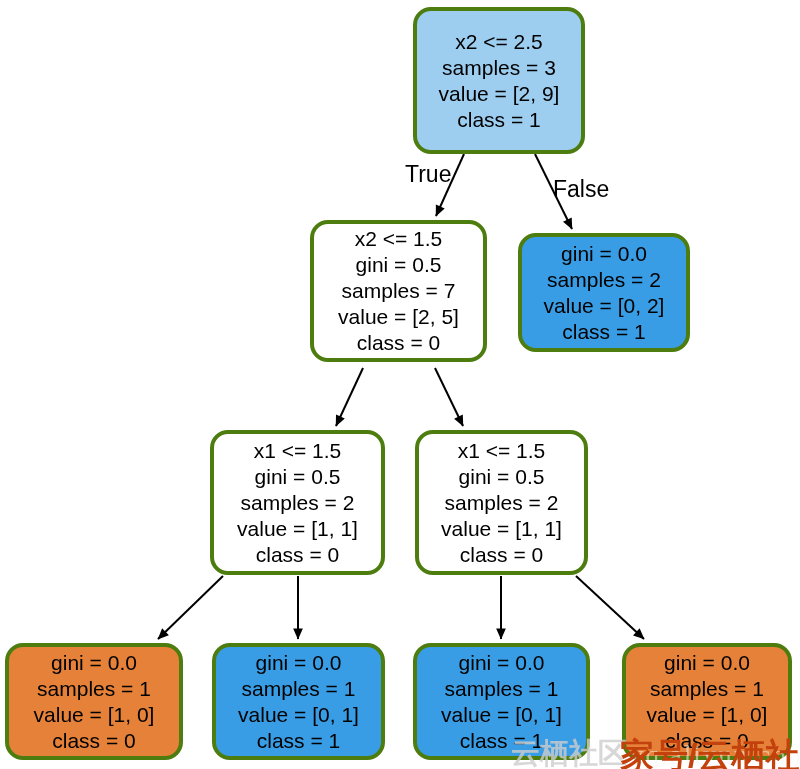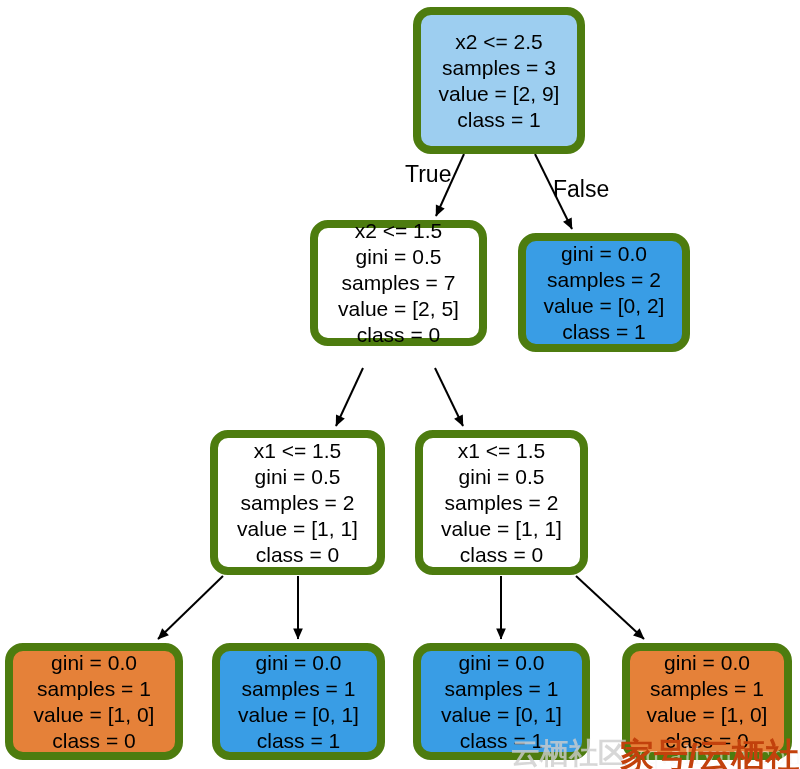--- a/index.html
+++ b/index.html
@@ -2,21 +2,21 @@
 <html><head>
 <meta charset="utf-8">
 <style>
   html,body{margin:0;padding:0;}
   body{font-family:"Liberation Sans",sans-serif;background:#fff;}
   .figure{position:relative;width:800px;height:769px;background:#fff;overflow:hidden;}
   .edges-layer{position:absolute;left:0;top:0;width:800px;height:769px;}
   .node{
     position:absolute;
     box-sizing:border-box;
-    border:8px solid #4d7c0f;
+    border:4px solid #4d7c0f;
     border-radius:18px;
     display:flex;
     flex-direction:column;
     justify-content:center;
     align-items:center;
     color:#000;
     font-size:21px;
     line-height:26px;
     text-align:center;
     z-index:2;
@@ -71,21 +71,21 @@
   <div class="edge-label" style="left:391px;top:161px;margin-left:14px;">True</div>
   <div class="edge-label" style="left:553px;top:176px;">False</div>
 
   <div class="node" style="left: 413px; top: 7px; width: 172px; height: 147px; background-color: rgb(157, 206, 240);">
     <div>x2 &lt;= 2.5</div>
     <div>samples = 3</div>
     <div>value = [2, 9]</div>
     <div>class = 1</div>
   </div>
 
-  <div class="node" style="left: 310px; top: 220px; width: 177px; height: 126px; background-color: rgb(255, 255, 255);">
+  <div class="node" style="left: 310px; top: 220px; width: 177px; height: 142px; background-color: rgb(255, 255, 255);">
     <div>x2 &lt;= 1.5</div>
     <div>gini = 0.5</div>
     <div>samples = 7</div>
     <div>value = [2, 5]</div>
     <div>class = 0</div>
   </div>
 
   <div class="node" style="left: 518px; top: 233px; width: 172px; height: 119px; background-color: rgb(57, 157, 229);">
     <div>gini = 0.0</div>
     <div>samples = 2</div>

